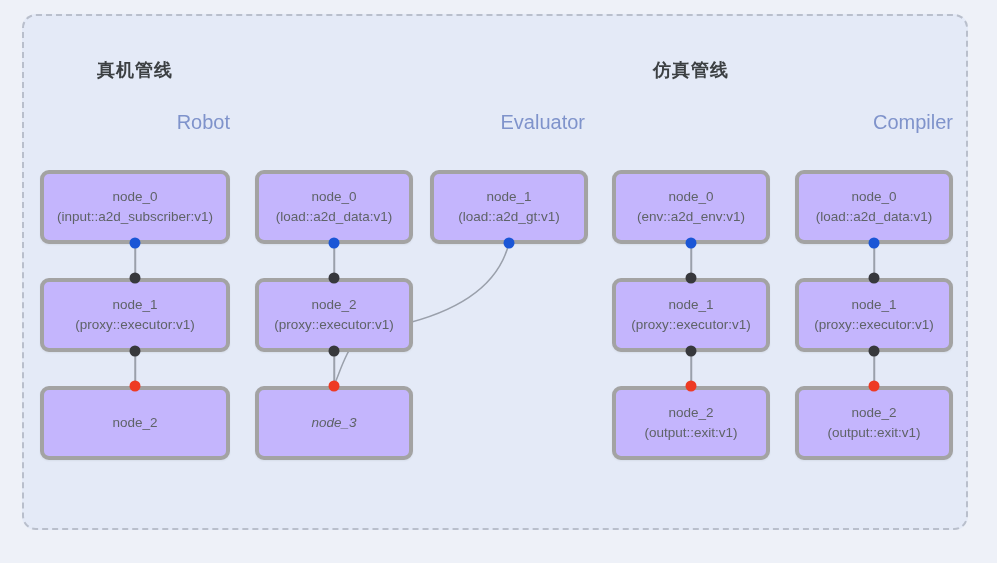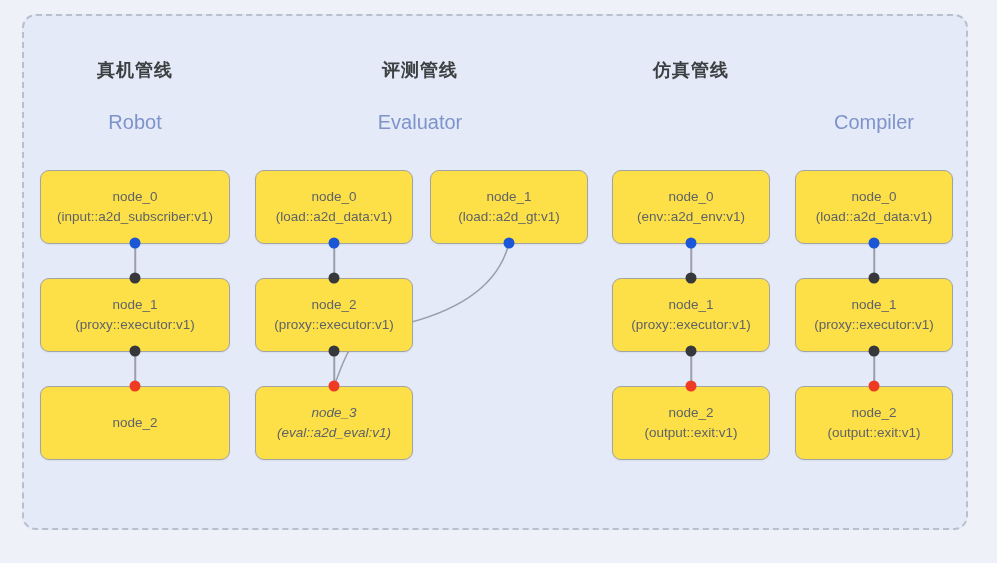--- a/index.html
+++ b/index.html
@@ -49,32 +49,32 @@
     font-size: 18px;
     font-weight: bold;
     color: #3c4043;
     letter-spacing: 1px;
     white-space: nowrap;
   }
   .col-subtitle {
     position: absolute;
     top: 53px;
     width: 100%;
-    text-align: center;
+    text-align: right;
     font-size: 20px;
     color: #7f93cb;
     white-space: nowrap;
   }
 
   
   .node {
     position: absolute;
     box-sizing: border-box;
-    background: #fde047;
-    border: 1px solid #a3a3a3;
+    background: #c4b5fd;
+    border: 4px solid #a3a3a3;
     border-radius: 9px;
     box-shadow: 0 1px 2px rgba(60,64,67,0.07);
     display: flex;
     flex-direction: column;
     align-items: center;
     justify-content: center;
     z-index: 3;
   }
   .node-name {
     font-size: 13.5px;
@@ -151,21 +151,20 @@
   </div>
   <div class="port port-black" style="left:135px; top:351px;"></div>
   <div class="edge-line" style="left:135px; top:351px; height:36px;"></div>
   <div class="port port-red" style="left:135px; top:386px;"></div>
 
   <div class="node" style="left:40px; top:386px; width:190px; height:74px;">
     <div class="node-name">node_2</div>
   </div>
 
   <div class="column" style="left:255px; top:58px; width:330px; height:420px;">
-    <div class="col-title">评测管线</div>
     <div class="col-subtitle">Evaluator</div>
   </div>
 
   <div class="node" style="left:255px; top:170px; width:158px; height:74px;">
     <div class="node-name">node_0</div>
     <div class="node-type">(load::a2d_data:v1)</div>
   </div>
   <div class="port port-blue" style="left:334px; top:243px;"></div>
   <div class="edge-line" style="left:334px; top:243px; height:35px;"></div>
   <div class="port port-black" style="left:334px; top:278px;"></div>
@@ -179,21 +178,20 @@
   <div class="node" style="left:255px; top:278px; width:158px; height:74px;">
     <div class="node-name">node_2</div>
     <div class="node-type">(proxy::executor:v1)</div>
   </div>
   <div class="port port-black" style="left:334px; top:351px;"></div>
   <div class="edge-line" style="left:334px; top:351px; height:36px;"></div>
   <div class="port port-red" style="left:334px; top:386px;"></div>
 
   <div class="node" style="left:255px; top:386px; width:158px; height:74px;font-style:italic;">
     <div class="node-name">node_3</div>
-    <div class="node-type">(eval::a2d_eval:v1)</div>
   </div>
 
   <div class="column" style="left:612px; top:58px; width:158px; height:420px;">
     <div class="col-title">仿真管线</div>
   </div>
 
   <div class="node" style="left:612px; top:170px; width:158px; height:74px;">
     <div class="node-name">node_0</div>
     <div class="node-type">(env::a2d_env:v1)</div>
   </div>

